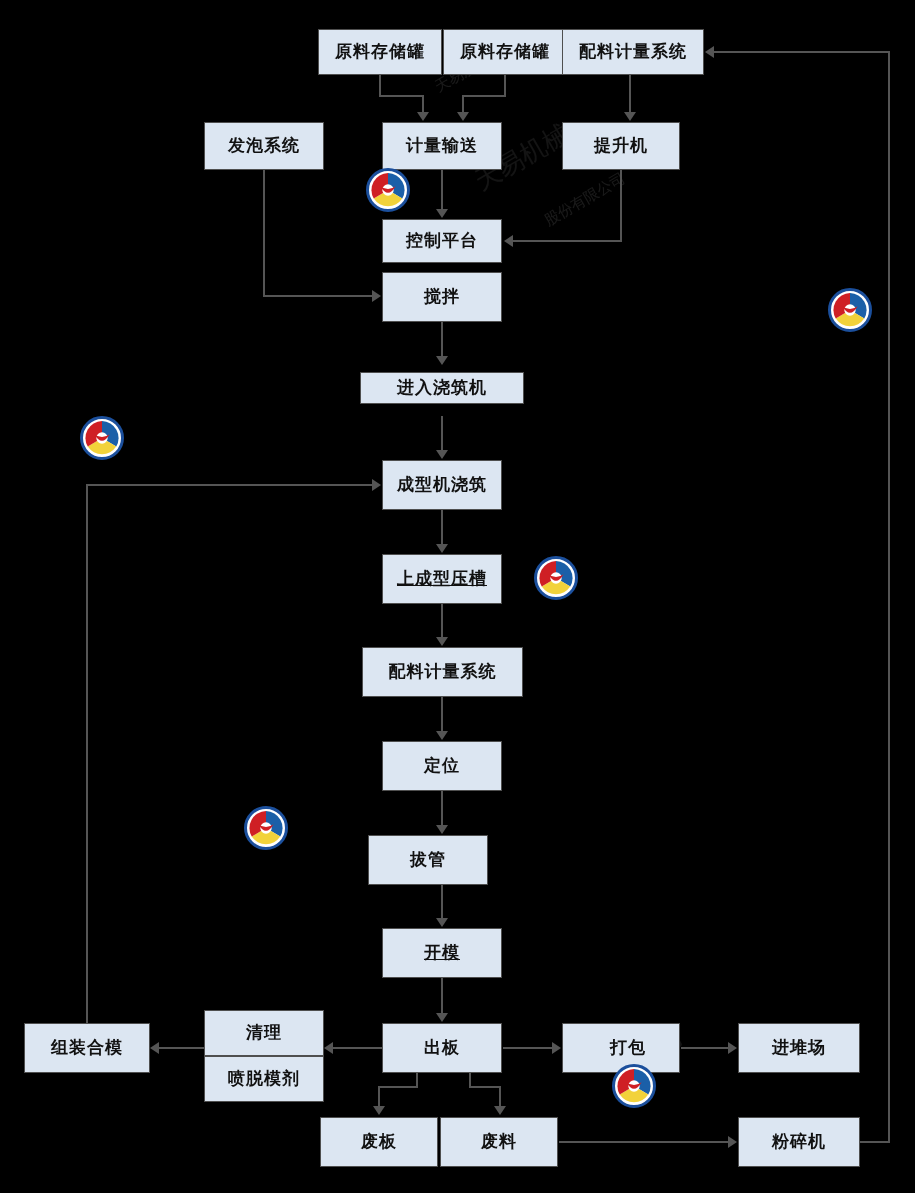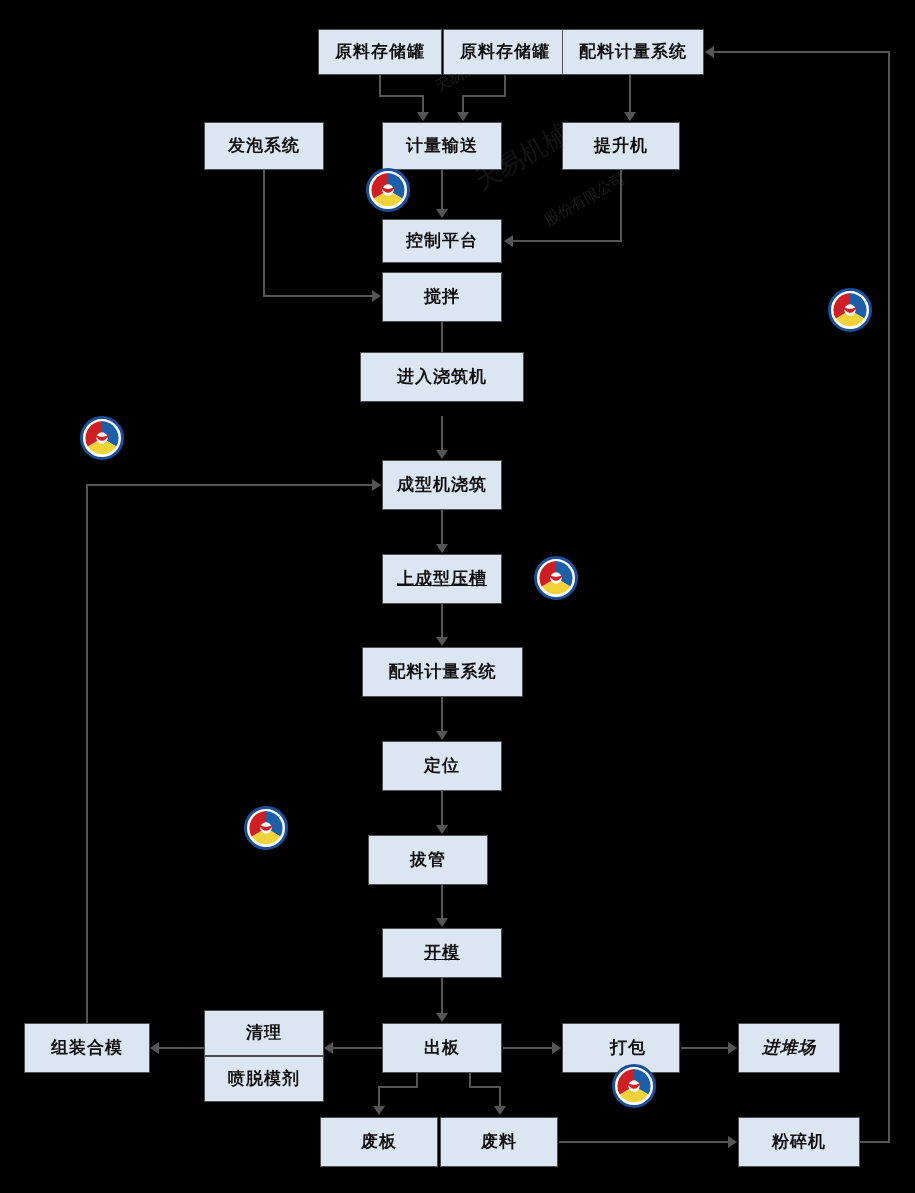--- a/index.html
+++ b/index.html
@@ -178,35 +178,35 @@
   <div class="node" style="left:443px; top:29px; width:124px; height:46px;">原料存储罐</div>
   <div class="node" style="left:562px; top:29px; width:142px; height:46px;">配料计量系统</div>
 
   <div class="node" style="left:204px; top:122px; width:120px; height:48px;">发泡系统</div>
   <div class="node" style="left:382px; top:122px; width:120px; height:48px;">计量输送</div>
   <div class="node" style="left:562px; top:122px; width:118px; height:48px;">提升机</div>
 
   <div class="node" style="left:382px; top:219px; width:120px; height:44px;">控制平台</div>
   <div class="node" style="left:382px; top:272px; width:120px; height:50px;">搅拌</div>
 
-  <div class="node" style="left:360px; top:352px; width:164px; height:50px;">进入浇筑机</div>
+  <div class="node" style="left:360px; top:372px; width:164px; height:32px;">进入浇筑机</div>
   <div class="node" style="left:382px; top:460px; width:120px; height:50px;">成型机浇筑</div>
   <div class="node" style="left:382px; top:554px; width:120px; height:50px;text-decoration:underline;">上成型压槽</div>
   <div class="node" style="left:362px; top:647px; width:161px; height:50px;">配料计量系统</div>
   <div class="node" style="left:382px; top:741px; width:120px; height:50px;">定位</div>
   <div class="node" style="left:368px; top:835px; width:120px; height:50px;">拔管</div>
   <div class="node" style="left:382px; top:928px; width:120px; height:50px;text-decoration:underline;">开模</div>
   <div class="node" style="left:382px; top:1023px; width:120px; height:50px;">出板</div>
 
   <div class="node" style="left:204px; top:1010px; width:120px; height:46px;">清理</div>
   <div class="node" style="left:204px; top:1056px; width:120px; height:46px;">喷脱模剂</div>
   <div class="node" style="left:24px; top:1023px; width:126px; height:50px;">组装合模</div>
 
   <div class="node" style="left:562px; top:1023px; width:118px; height:50px;padding-left:14px;">打包</div>
-  <div class="node" style="left:738px; top:1023px; width:102px; height:50px;font-style:italic;">进堆场</div>
+  <div class="node" style="left:738px; top:1023px; width:122px; height:50px;">进堆场</div>
 
   <div class="node" style="left:320px; top:1117px; width:118px; height:50px;">废板</div>
   <div class="node" style="left:440px; top:1117px; width:118px; height:50px;">废料</div>
   <div class="node" style="left:738px; top:1117px; width:122px; height:50px;">粉碎机</div>
 
   <div class="logo" style="left:366px; top:168px;">
     <svg width="38" height="38" viewBox="0 0 40 40">
       <circle cx="20" cy="20" r="19" fill="#ffffff"></circle>
       <path d="M20 20 L20 2 A18 18 0 0 1 35 29 Z" fill="#1b5fa8"></path>
       <path d="M20 20 L35 29 A18 18 0 0 1 5 29 Z" fill="#f2d23a"></path>

